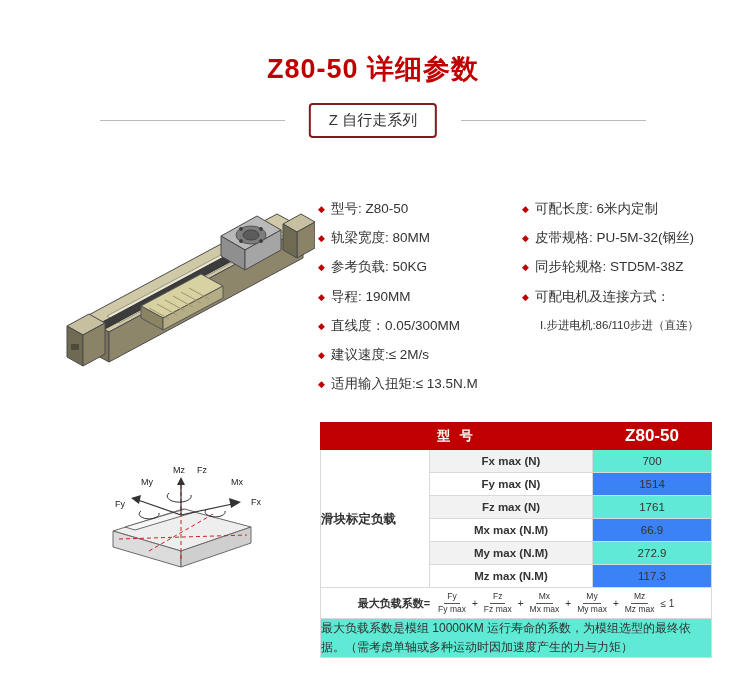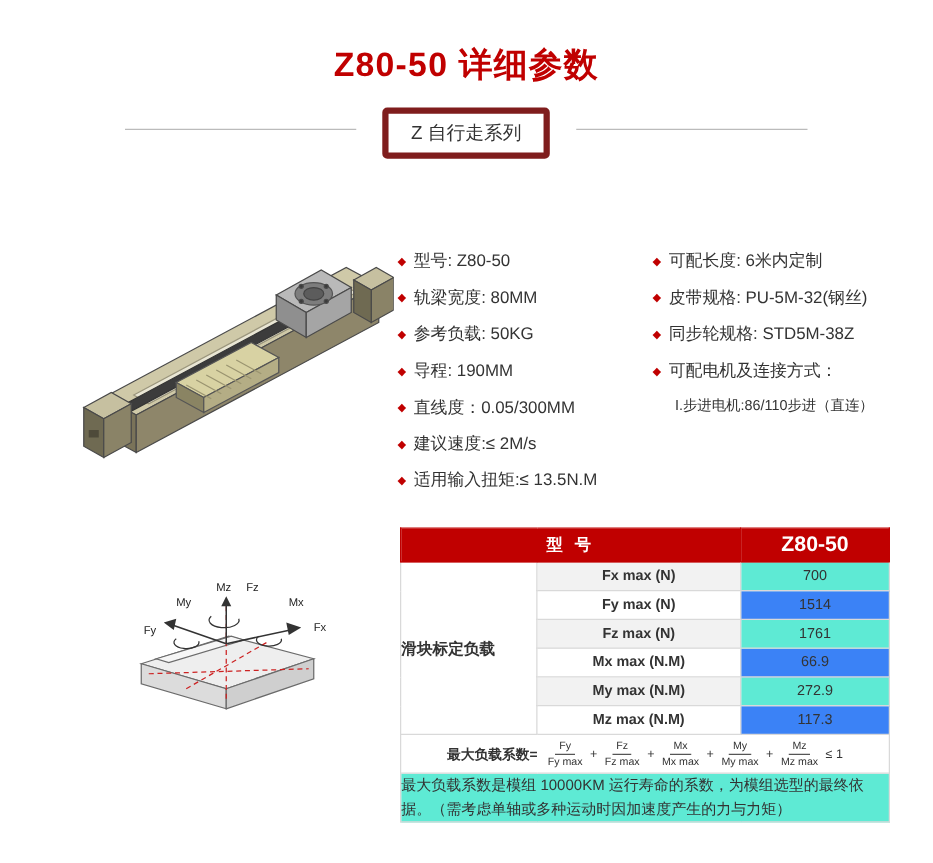--- a/index.html
+++ b/index.html
@@ -21,42 +21,42 @@
     height: 690px;
   }
 
   
   .title {
     text-align: center;
     color: #c00000;
     font-size: 27px;
     font-weight: bold;
     letter-spacing: 1px;
-    padding-top: 36px;
+    padding-top: 53px;
     line-height: 1.2;
   }
   .subtitle-row {
     position: relative;
     margin-top: 18px;
     height: 34px;
   }
   .subtitle-row .rule {
     position: absolute;
     top: 17px;
     height: 1px;
     background: #bbb;
   }
   .rule.left { left: 100px; width: 185px; }
   .rule.right { right: 100px; width: 185px; }
   .subtitle-box {
     position: absolute;
     left: 50%;
     transform: translateX(-50%);
     top: 0;
-    border: 5px solid #7f1d1d;
+    border: 2px solid #7f1d1d;
     border-radius: 4px;
     background: #fff;
     padding: 6px 18px;
     font-size: 15px;
     color: #333;
     white-space: nowrap;
   }
 
   
   .product-area {

